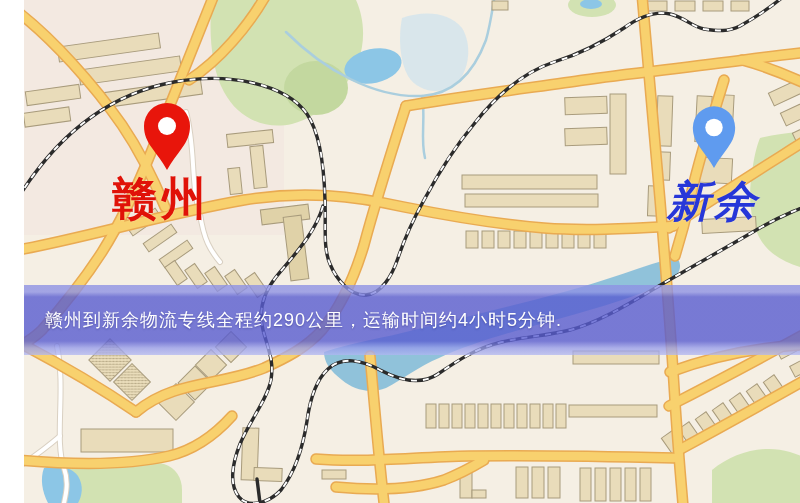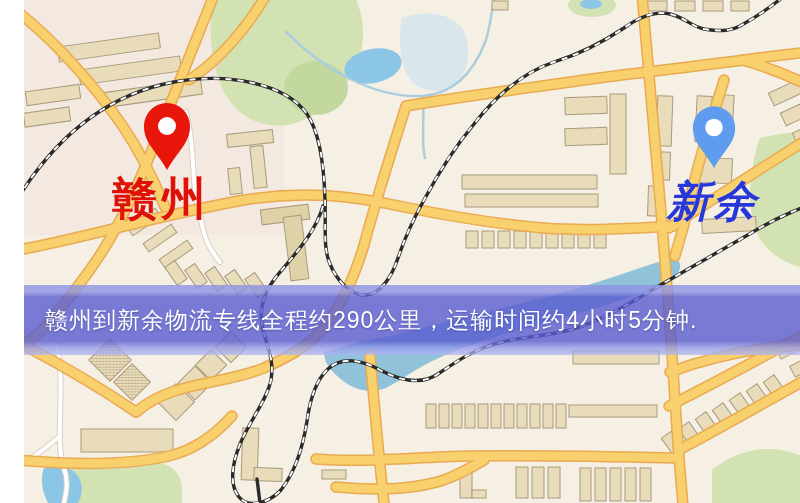--- a/index.html
+++ b/index.html
@@ -38,21 +38,21 @@
 
   .route-banner{
     position:absolute;left:0;top:285px;width:800px;height:70px;
     background:linear-gradient(180deg,
       rgba(142,146,228,.80) 0%, rgba(142,146,228,.80) 10%,
       rgba(88,92,208,.80) 17%, rgba(88,92,208,.80) 80%,
       rgba(150,156,234,.78) 90%, rgba(176,182,242,.74) 100%);
     display:flex;align-items:center;
   }
   .route-banner-text{
-    color:#ffffff;font-size:23px;font-weight:500;letter-spacing:1px;
+    color:#ffffff;font-size:18px;font-weight:500;letter-spacing:1px;
     padding-left:21px;white-space:nowrap;
     text-shadow:0 1px 2px rgba(40,40,120,.45);
     text-align:right;
   }
 </style>
 </head>
 <body>
 
 <div class="screen">
 

